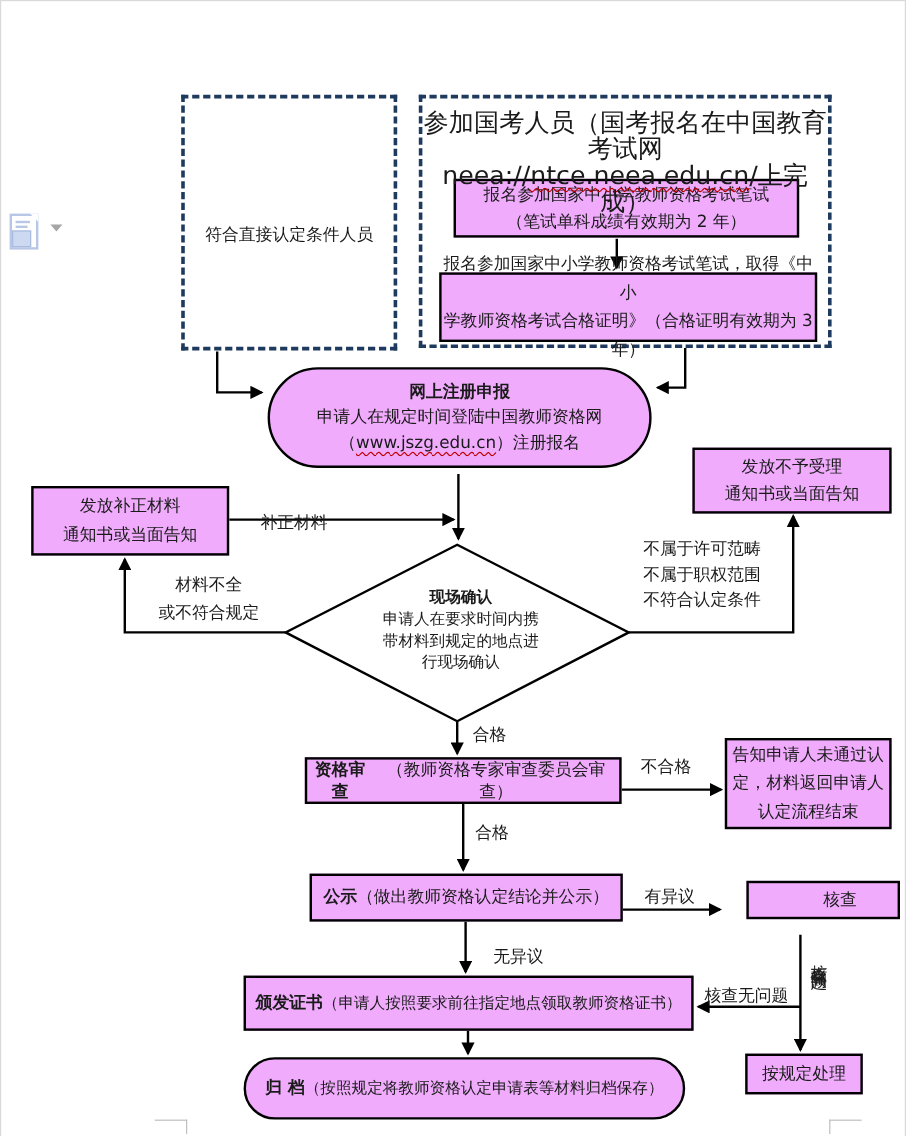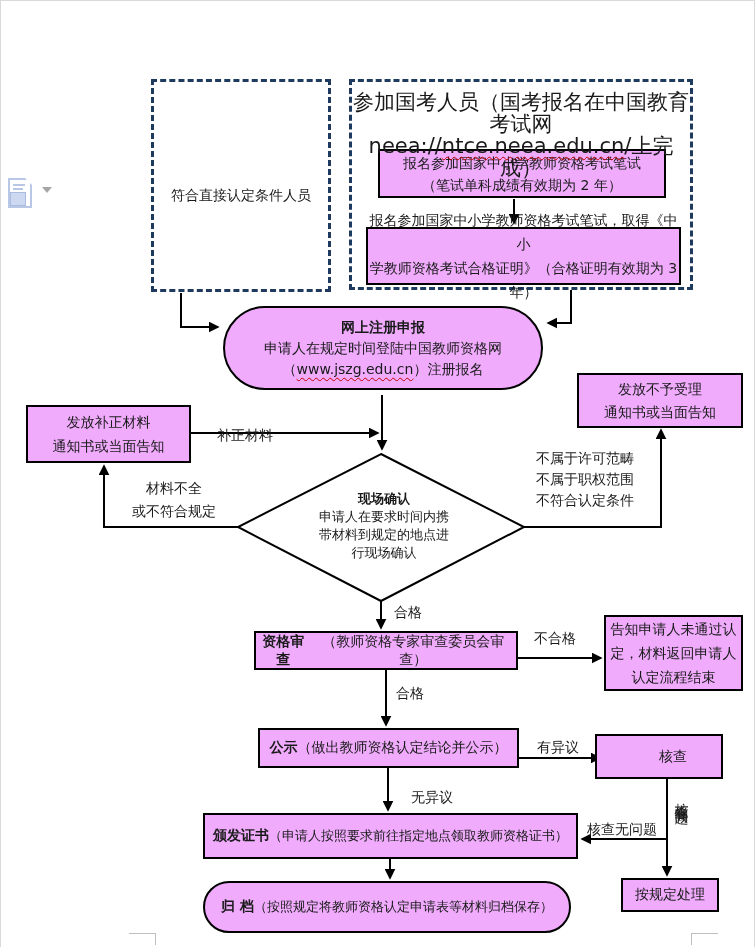--- a/index.html
+++ b/index.html
@@ -146,21 +146,21 @@
   </div>
 
   <div class="abs lbl" style="left:395px;top:684px;">合格</div>
 
   <div class="abs shape-box fs14" style="left:257px;top:727px;width:261px;height:40px;flex-direction:row;text-align:center;">
     <span class="b">公示</span>
       <span>（做出教师资格认定结论并公示）</span>
   </div>
   <div class="abs lbl" style="left:536px;top:738px;">有异议</div>
 
-  <div class="abs shape-box fs14" style="left:594px;top:733px;width:128px;height:45px;padding-left:28px;">
+  <div class="abs shape-box fs14" style="left:621px;top:733px;width:128px;height:32px;padding-left:28px;">
     <div>核查</div>
   </div>
 
   <div class="abs lbl" style="left:410px;top:788px;">无异议</div>
 
   <div class="abs shape-box fs13" style="left:202px;top:812px;width:375px;height:46px;flex-direction:row;">
     <span class="b" style="font-size:14px;">颁发证书</span>
       <span>（申请人按照要求前往指定地点领取教师资格证书）</span>
   </div>
 

